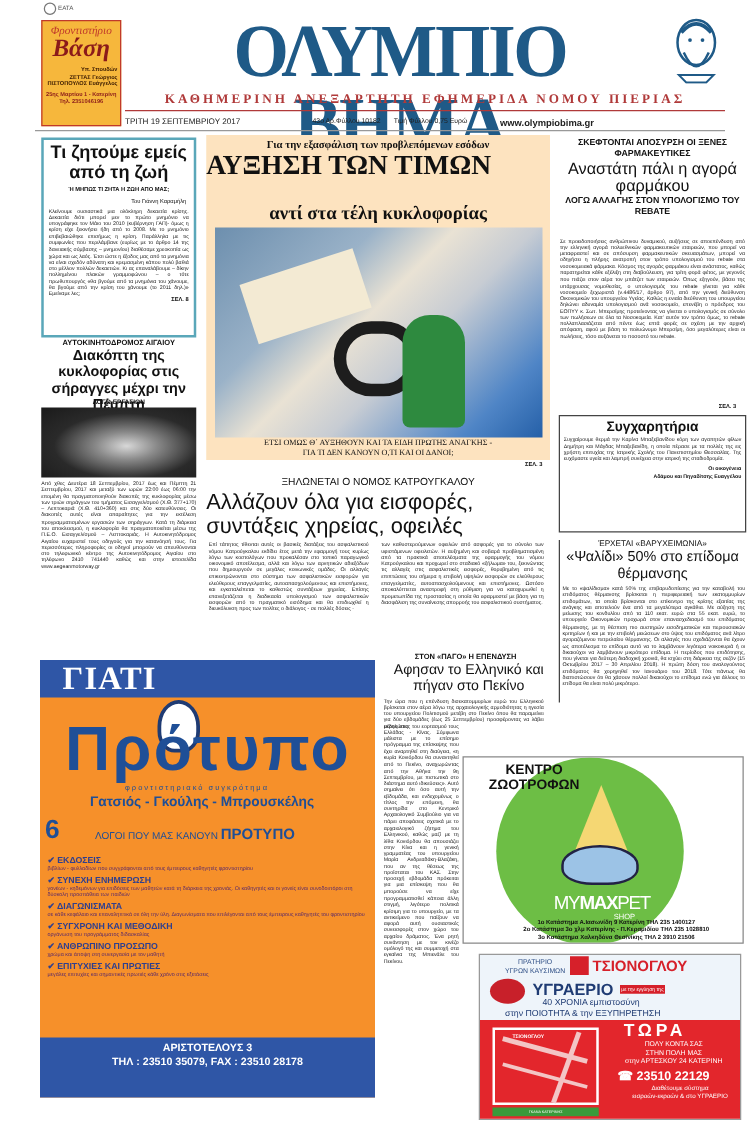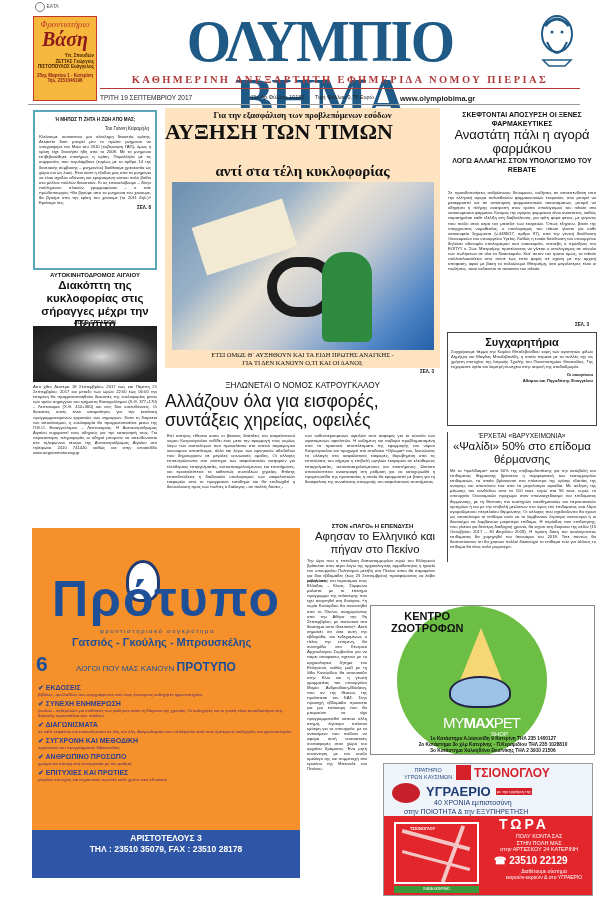--- a/index.html
+++ b/index.html
@@ -147,20 +147,21 @@
 <div class="abs" id="rule1"></div>
 <div class="abs" id="infobar">
   <span style="left:0">ΤΡΙΤΗ 19 ΣΕΠΤΕΜΒΡΙΟΥ 2017</span>
   <span style="left:150px;font-size:5.5px">43ο Αρ.Φύλλου 10182</span>
   <span style="left:215px;font-size:5.5px">Τιμή Φύλλου 0,75 Ευρώ</span>
   <span style="left:300px;font-size:7.5px;font-weight:bold">www.olympiobima.gr</span>
 </div>
 <div class="abs" id="rule2"></div>
 
 <div class="abs" id="life-box">
+  <h2>Τι ζητούμε εμείς από τη ζωή</h2>
   <div class="kicker">Ή ΜΗΠΩΣ ΤΙ ΖΗΤΑ Η ΖΩΗ ΑΠΟ ΜΑΣ;</div>
   <div class="author">Του Γιάννη Καραμήλη</div>
   <div class="tiny">Κλείνουμε ουσιαστικά μια ολόκληρη δεκαετία κρίσης. Δεκαετία διότι μπορεί μεν το πρώτο μνημόνιο να υπογράφηκε τον Μάιο του 2010 (κυβέρνηση ΓΑΠ)- όμως η κρίση είχε ξεκινήσει ήδη από το 2008. Με το μνημόνιο επιβεβαιώθηκε επισήμως η κρίση. Παράλληλα με τις συμφωνίες που περιλάμβανε (ευρίως με το άρθρο 14 της δανειακής σύμβασης – μνημονίου) διαθέσαμε χρεοκοπία ως χώρα και ως λαός. Έτσι ώστε η έξοδος μας από τα μνημόνια να είναι σχεδόν αδύνατη και κρεμασμένη κάπου πολύ βαθιά στο μέλλον πολλών δεκαετιών. Κι ας επαναλάβουμε – δίκην πολλημένου πλακών γραμμοφώνου – ο τότε πρωθυπουργός «θα βγούμε από τα μνημόνια του χάνουμε, θα βγούμε από την κρίση του χάνουμε (το 2011 δηλ.)» Εμείναμε λες;</div>
   <div class="see">ΣΕΛ. 8</div>
 </div>
 <div class="abs" id="tunnel-kicker">ΑΥΤΟΚΙΝΗΤΟΔΡΟΜΟΣ ΑΙΓΑΙΟΥ</div>
 <div class="abs" id="tunnel-title">Διακόπτη της κυκλοφορίας στις σήραγγες μέχρι την Πέμπτη</div>
 <div class="abs" id="tunnel-sub">ΛΟΓΩ ΕΡΓΑΣΙΩΝ</div>
 <div class="abs" id="tunnel-photo"></div>
 <div class="abs tiny" id="tunnel-body">Από χθες Δευτέρα 18 Σεπτεμβρίου, 2017 έως και Πέμπτη 21 Σεπτεμβρίου, 2017 και μεταξύ των ωρών 22:00 έως 06:00 την επομένη θα πραγματοποιηθούν διακοπές της κυκλοφορίας μέσω των τριών σηράγγων του τμήματος Εισαγγελ/σμού (Χ.Θ. 377+170) – Λεπτοκαριά (Χ.Θ. 410+360) και στις δύο κατευθύνσεις. Οι διακοπές αυτές είναι απαραίτητες για την εκτέλεση προγραμματισμένων εργασιών των σηράγγων. Κατά τη διάρκεια του αποκλεισμού, η κυκλοφορία θα πραγματοποιείται μέσω της Π.Ε.Ο. Εισαγγελ/σμού – Λεπτοκαριάς. Η Αυτοκινητόδρομος Αιγαίου ευχαριστεί τους οδηγούς για την κατανόησή τους. Για περισσότερες πληροφορίες οι οδηγοί μπορούν να απευθύνονται στο τηλεφωνικό κέντρο της Αυτοκινητόδρομος Αιγαίου στο τηλέφωνο 2410 741440 καθώς και στην ιστοσελίδα www.aegeanmotorway.gr</div>
@@ -203,20 +204,21 @@
     <div>Αδάμου και Πηγαδίτσης Ευαγγέλου</div>
   </div>
 </div>
 
 <div class="abs" id="heat-rule"></div>
 <div class="abs" id="heat-kicker">ΈΡΧΕΤΑΙ «ΒΑΡΥΧΕΙΜΩΝΙΑ»</div>
 <div class="abs" id="heat-title">«Ψαλίδι» 50% στο επίδομα θέρμανσης</div>
 <div class="abs tiny" id="heat-body">Με το «ψαλίδισμα» κατά 50% της επιβαρυδοπίεσης για την καταβολή του επιδόματος θέρμανσης βρίσκεται η περιφερειακή των εκατομμυρίων επιδομάτων, τα οποία βρίσκονται στο επίκεντρο της κρίσης εξαιτίας της ανάγκης και αποτελούν ένα από τα μεγαλύτερα αγκάθια. Με αύξηση της μείωσης του κονδυλίου από τα 110 εκατ. ευρώ στα 55 εκατ. ευρώ, το υπουργείο Οικονομικών προχωρά στον επανασχεδιασμό του επιδόματος θέρμανσης, με τη θέσπιση πιο αυστηρών εισοδηματικών και περιουσιακών κριτηρίων ή και με την επιβολή μειώσεων στο ύψος του επιδόματος ανά λίτρο αγοραζόμενου πετρελαίου θέρμανσης. Οι αλλαγές που σχεδιάζονται θα έχουν ως αποτέλεσμα το επίδομα αυτό να το λαμβάνουν λιγότερα νοικοκυριά ή οι δικαιούχοι να λαμβάνουν μικρότερο επίδομα. Η περίοδος που επιδότησης, που γίνεται για δεύτερη διαδοχική χρονιά, θα ισχύει στη διάρκεια της σεζόν (15 Οκτωβρίου 2017 – 30 Απριλίου 2018). Η πρώτη δόση του αναλογούντος επιδόματος θα χορηγηθεί τον Ιανουάριο του 2018. Τότε πάντως θα διαπιστώσουν ότι θα χάσουν πολλοί δικαιούχοι το επίδομα ενώ για άλλους το επίδομα θα είναι πολύ μικρότερο.</div>
 
 <div class="abs" id="protypo">
+  <div class="head">ΓΙΑΤΙ</div>
   <div class="owl"></div>
   <div class="brand">Πρότυπο</div>
   <div class="slogan">φροντιστηριακό συγκρότημα</div>
   <div class="names">Γατσιός - Γκούλης - Μπρουσκέλης</div>
   <div class="six">6</div>
   <div class="reasons-head">
     <span>ΛΟΓΟΙ ΠΟΥ ΜΑΣ ΚΑΝΟΥΝ</span>
     <b>ΠΡΟΤΥΠΟ</b>
   </div>
   <ul>

